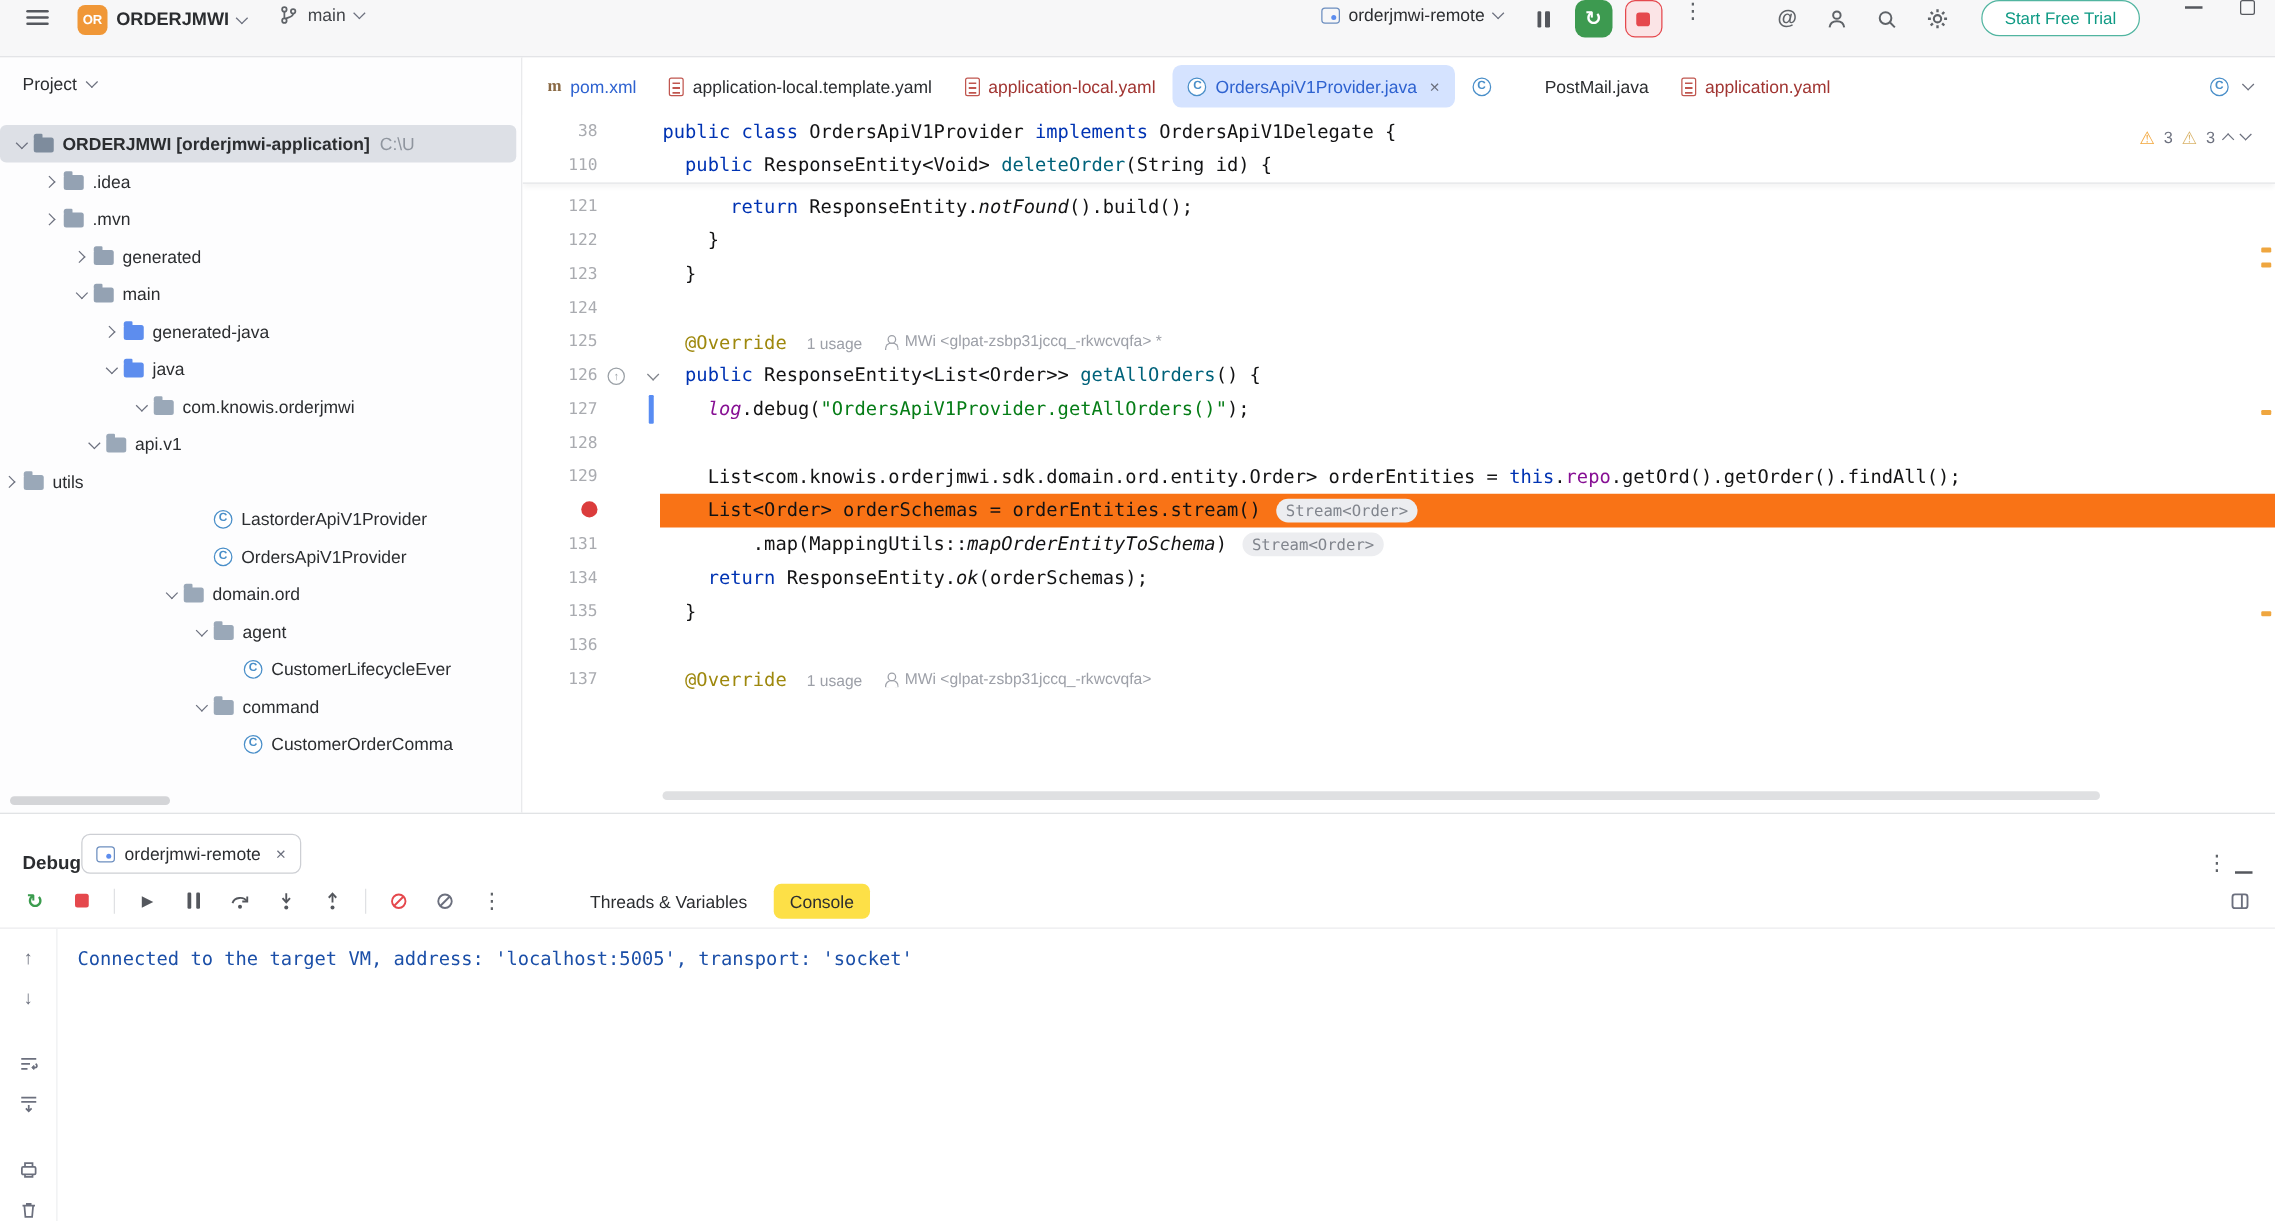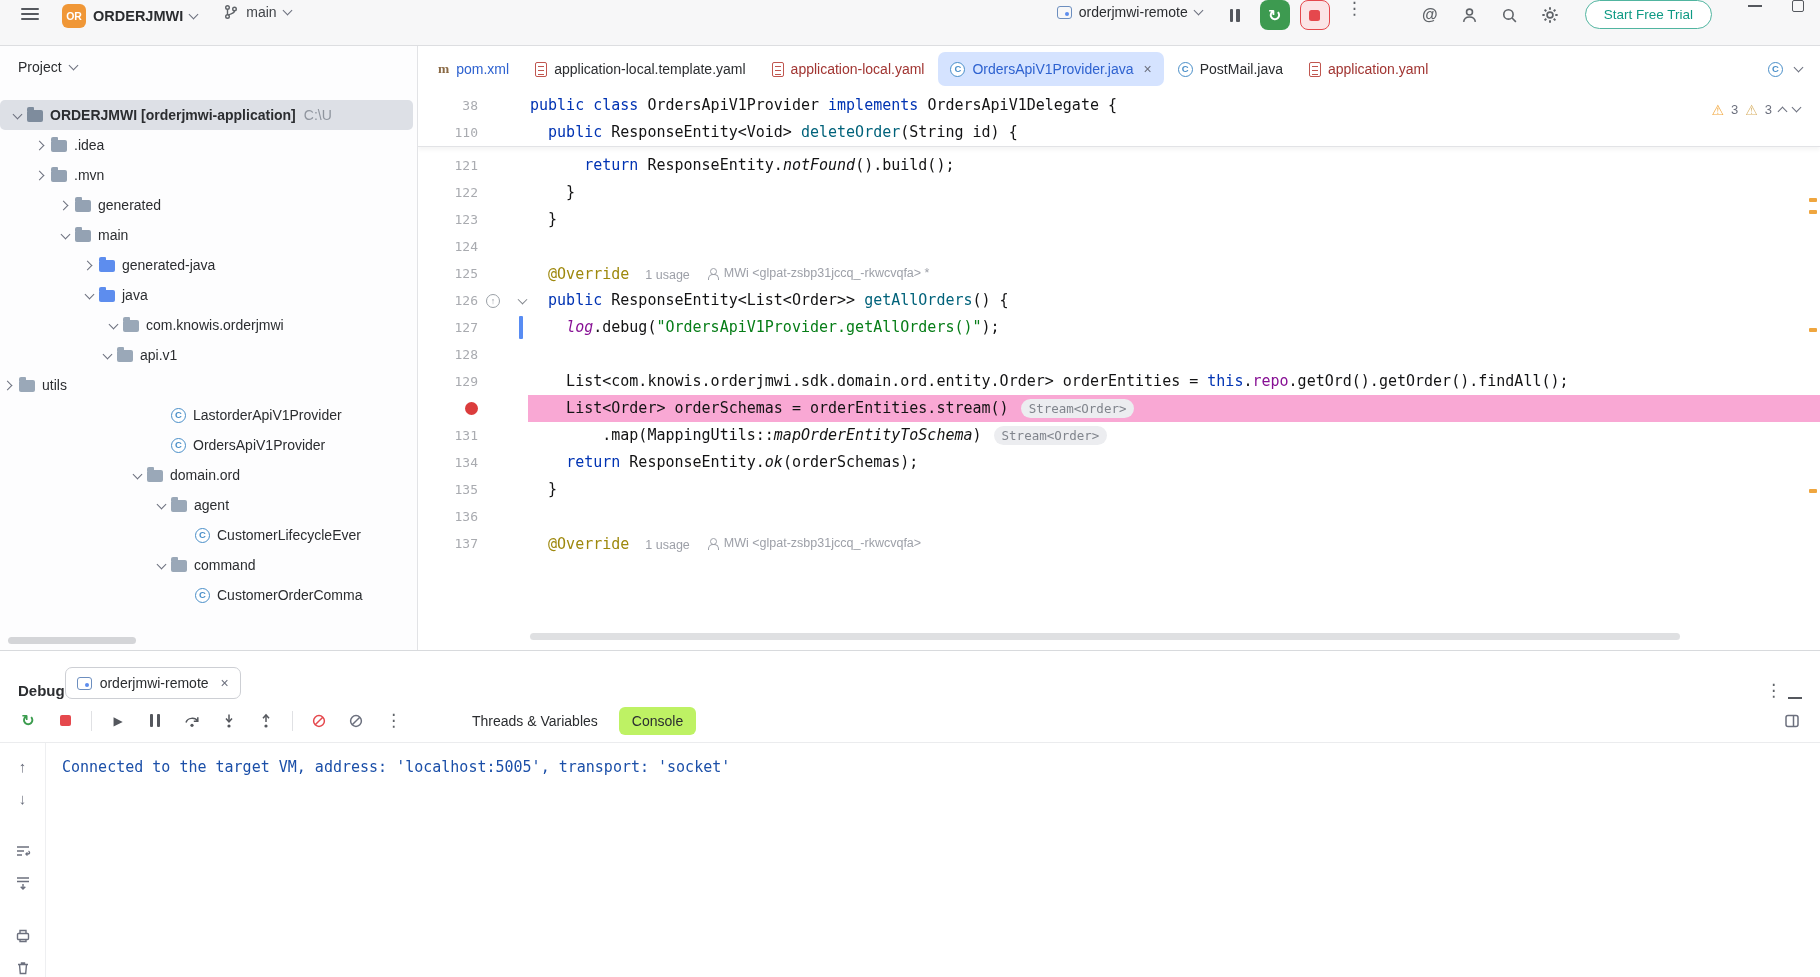--- a/index.html
+++ b/index.html
@@ -65,21 +65,21 @@
   .yml-icon::before{content:"";position:absolute;left:2px;right:2px;top:3px;height:9px;background:repeating-linear-gradient(to bottom,#C0564F 0 1.3px,transparent 1.3px 3.8px)}
   .mv-icon{font-weight:700;font-size:13.5px;color:#8A6A45;line-height:1;flex:none;font-family:"Liberation Serif",serif}
   .tab-right{margin-left:auto;display:flex;align-items:center;gap:12px;padding-right:8px}
 
   .sticky{position:relative;z-index:3;background:#fff;border-bottom:1px solid #E2E3E6;box-shadow:0 3px 4px rgba(0,0,0,.045)}
   .lines{margin-top:5px;position:relative;z-index:1}
   .crow{display:flex;height:27px}
   .lnum{width:60px;flex:none;text-align:right;color:#A9ABB0;font:13px/27px "DejaVu Sans Mono","Liberation Mono",monospace}
   .gmark{width:50px;flex:none;position:relative;height:100%}
   .code{flex:1;font:15px/27px "DejaVu Sans Mono","Liberation Mono",monospace;white-space:pre;height:100%;overflow:hidden;padding-left:2px}
-  .row-hl .code{background:#f9a8d4}
+  .row-hl .code{background:#f97316}
   .bp-dot{display:inline-block;width:13px;height:13px;border-radius:50%;background:#DB3C3C;vertical-align:middle;position:relative;top:-1px}
   .change-bar{position:absolute;right:5px;top:2px;width:4px;height:23px;background:#588CF3;border-radius:1px}
   .ovr-icon{position:absolute;left:8px;top:50%;transform:translateY(-50%);width:14px;height:14px;border:1.3px solid #9AA0A6;border-radius:50%;color:#9AA0A6;font-size:9px;line-height:12px;text-align:center}
   .fold-chev{position:absolute;right:2px;top:50%;width:7px;height:7px;border-right:1.6px solid #80848B;border-bottom:1.6px solid #80848B;transform:translateY(-70%) rotate(45deg)}
   .tk-kw{color:#0033B3}
   .tk-pl{color:#131314}
   .tk-md{color:#00627A}
   .tk-it{font-style:italic;color:#131314}
   .tk-fld{color:#871094}
   .tk-fldi{color:#871094;font-style:italic}
@@ -106,21 +106,21 @@
   .dtab .tab-close{margin-left:4px}
   .cfg-icon{width:15px;height:13px;border:1.5px solid #6C8EBF;border-radius:3px;position:relative;flex:none}
   .cfg-icon::after{content:"";position:absolute;right:1.5px;bottom:1.5px;width:4px;height:4px;border-radius:50%;background:#5D8DEE}
   .debug-toolbar{height:44px;flex:none;display:flex;align-items:center;gap:9px;padding:0 14px;border-bottom:1px solid #EBECEE}
   .dbg-icon{width:28px;height:28px;display:flex;align-items:center;justify-content:center;border-radius:5px;color:#54575D}
   .vsep{width:1px;height:20px;background:#E0E1E4;margin:0 3px}
   .rerun-glyph{color:#3B9C4E;font-size:16px;font-weight:700}
   .stop-glyph{width:11px;height:11px;background:#E5484D;border-radius:2px}
   .resume-glyph{color:#54575D;font-size:12px}
   .tw-tab{padding:6px 13px;border-radius:6px;font-size:14px;white-space:nowrap}
-  .tw-tab.selected{background:#bef264}
+  .tw-tab.selected{background:#fde047}
   .tw-tabs{display:flex;align-items:center;gap:8px;margin-left:42px}
   .console{flex:1;display:flex;overflow:hidden}
   .console-strip{width:46px;flex:none;border-right:1px solid #EEEFF1;display:flex;flex-direction:column;align-items:center;padding-top:14px;gap:14px;color:#6C707E}
   .strip-icon{width:22px;height:22px;display:flex;align-items:center;justify-content:center;font-size:15px}
   .strip-gap{height:8px}
   .console-out{flex:1;padding:13px 0 0 16px;font:15px/22px "DejaVu Sans Mono","Liberation Mono",monospace;color:#1B4FA8;white-space:pre}
 </style>
 </head>
 <body>
 
@@ -248,21 +248,21 @@
           <div class="trow" style="padding-left: 80px;">
             <span class="tchev open"></span>
             <span class="f-ic source"></span>
             <span class="tlabel">java</span>
           </div>
           <div class="trow" style="padding-left: 104px;">
             <span class="tchev open"></span>
             <span class="f-ic package"></span>
             <span class="tlabel">com.knowis.orderjmwi</span>
           </div>
-          <div class="trow" style="padding-left: 66px; margin-left: 32px;">
+          <div class="trow" style="padding-left: 66px;">
             <span class="tchev open"></span>
             <span class="f-ic package"></span>
             <span class="tlabel">api.v1</span>
           </div>
           <div class="trow" style="">
             <span class="tchev closed"></span>
             <span class="f-ic package"></span>
             <span class="tlabel">utils</span>
           </div>
           <div class="trow" style="padding-left: 152px;">
@@ -318,21 +318,21 @@
             <span class="yml-icon"></span>
             <span class="tab-label" style="color: rgb(161, 53, 50);">application-local.yaml</span>
           </div>
           <div class="tab selected">
             <span class="cls-icon">C</span>
             <span class="tab-label" style="color: rgb(46, 98, 208);">OrdersApiV1Provider.java</span>
             <span class="tab-close">×</span>
           </div>
           <div class="tab">
             <span class="cls-icon">C</span>
-            <span class="tab-label" style="color: rgb(43, 45, 48);">PostMail.java</span>
+            <span class="tab-label" style="color: rgb(43, 45, 48); margin-left: 36px;">PostMail.java</span>
           </div>
           <div class="tab">
             <span class="yml-icon"></span>
             <span class="tab-label" style="color: rgb(161, 53, 50);">application.yaml</span>
           </div>
           <div class="tab-right">
             <span class="cls-icon">C</span>
             <span class="chev-d"></span>
           </div>
         </div>

